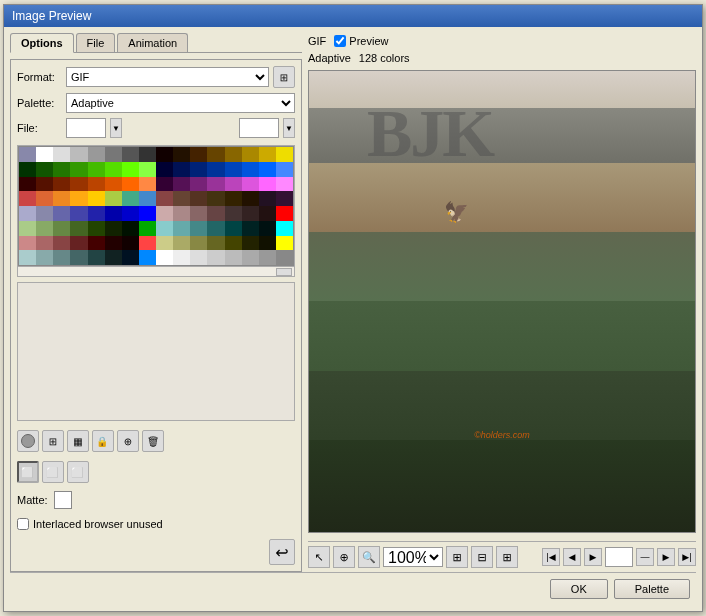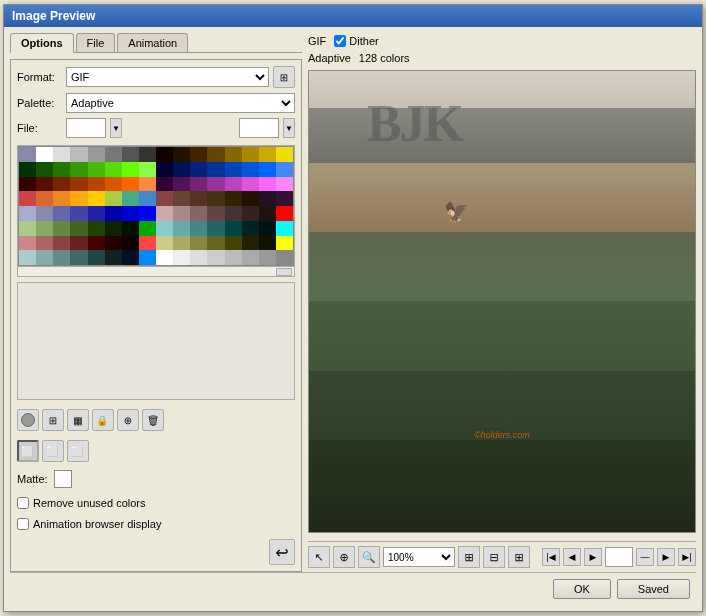--- a/index.html
+++ b/index.html
@@ -20,21 +20,21 @@
       border: 1px solid #888;
       box-shadow: 2px 2px 8px rgba(0,0,0,0.4);
       display: flex;
       flex-direction: column;
     }
     .title-bar {
       background: linear-gradient(to bottom, #4a7cc7, #2b5dac);
       color: white;
       padding: 4px 8px;
       font-size: 12px;
-      font-weight: bold;
+      font-weight: normal;
       display: flex;
       align-items: center;
       height: 22px;
     }
     .dialog-body {
       display: flex;
       flex-direction: column;
       flex: 1;
       padding: 6px;
     }
@@ -259,23 +259,23 @@
       height: 22px;
       border: 1px solid #aaa;
       background: #ddd;
       cursor: pointer;
       display: flex;
       align-items: center;
       justify-content: center;
       font-size: 11px;
     }
     .zoom-select {
-      width: 72px;
+      width: 60px;
       height: 20px;
-      font-size: 10px;
+      font-size: 16px;
     }
     .nav-btn {
       width: 18px;
       height: 18px;
       border: 1px solid #aaa;
       background: #ddd;
       cursor: pointer;
       display: flex;
       align-items: center;
       justify-content: center;
@@ -526,57 +526,53 @@
             <div class="icon-btn">⬜</div>
           </div>
 
           <div class="matte-row">
             <span>Matte:</span>
             <div class="matte-swatch"></div>
           </div>
 
           <div class="checkbox-row">
             <input type="checkbox" style="">
-            <label>Remove unused colors</label>
-          </div>
-          <div class="checkbox-row">
-            <input type="checkbox" style="">
-            <label>Animation browser display</label>
+            <label>Interlaced browser unused</label>
           </div>
 
           <div class="bottom-icon">
             <div class="icon-btn" style="width:26px; height:26px; font-size:16px;">↩</div>
           </div>
 
         </div>
       </div>
 
       <div class="right-panel">
 
         <div class="right-top">
           <div class="gif-info">
             <div class="row-info">
               <span>GIF</span>
               <div class="preview-checkbox">
                 <input type="checkbox" checked="" style="">
-                <span>Dither</span>
+                <span>Preview</span>
               </div>
             </div>
             <div class="row-info">
               <span>Adaptive</span>
               <span>128 colors</span>
             </div>
           </div>
         </div>
 
         <div class="image-preview-area">
 
           <div style="width:100%; height:100%; background: linear-gradient(to bottom, #d8d0c8 0%, #c8c0b0 8%, #888880 8%, #707068 20%, #a89878 20%, #907858 35%, #606850 35%, #587050 50%, #486040 50%, #405838 65%, #384830 65%, #304028 80%, #283820 80%, #202818 100%); position:relative;">
 
-            <div style="position:absolute; top:5%; left:15%; color:rgba(80,80,80,0.5); font-size:52px; font-weight:bold; font-family:serif; letter-spacing:-2px;">BJK</div>
+            <div style="position:absolute; top:5%; left:15%; color:rgba(80,80,80,0.5); font-size:68px; font-weight:bold; font-family:serif; letter-spacing:-2px;">BJK</div>
 
             <div style="position:absolute; top:28%; left:35%; color:rgba(140,130,110,0.7); font-size:20px;">🦅</div>
 
             <div class="watermark" style="bottom:20%; font-size:9px;">©holders.com</div>
 
             <div style="position:absolute; bottom:15%; left:5%; right:5%; height:35%; display:flex; align-items:flex-end;">
 
               <div style="display:flex; gap:2px; width:100%; justify-content:center; align-items:flex-end; flex-wrap:nowrap; overflow:hidden;">
                 
               </div>
@@ -601,16 +597,16 @@
           <input type="text" class="page-input" style="">
           <div class="nav-btn">—</div>
           <div class="nav-btn">▶</div>
           <div class="nav-btn">▶|</div>
         </div>
       </div>
     </div>
 
     <div class="dialog-bottom">
       <button class="dialog-btn ok">OK</button>
-      <button class="dialog-btn">Saved</button>
+      <button class="dialog-btn">Palette</button>
     </div>
   </div>
 </div>
 
 </body></html>

